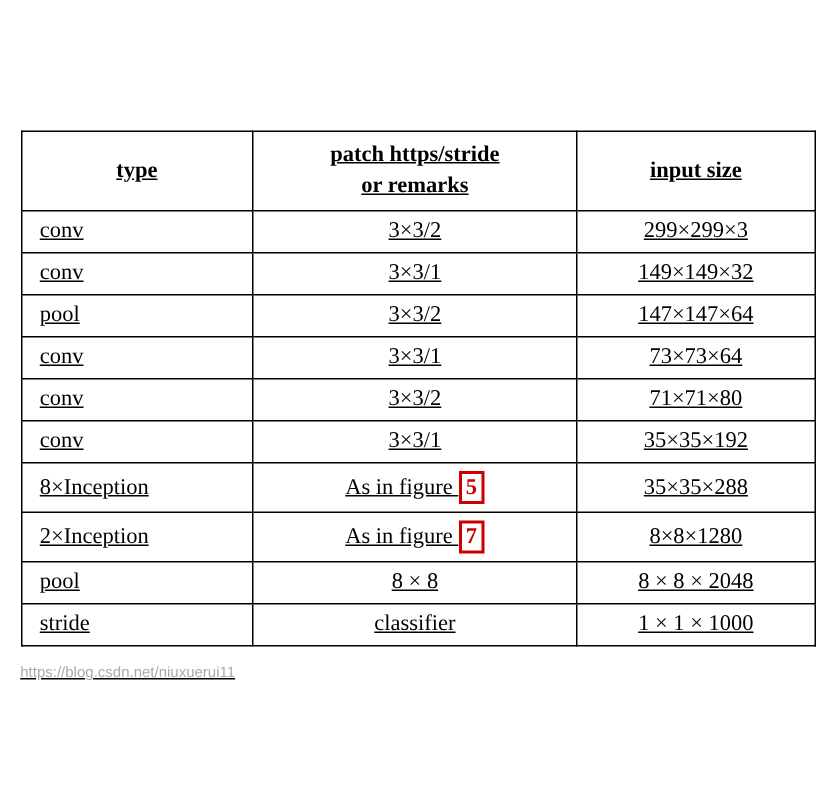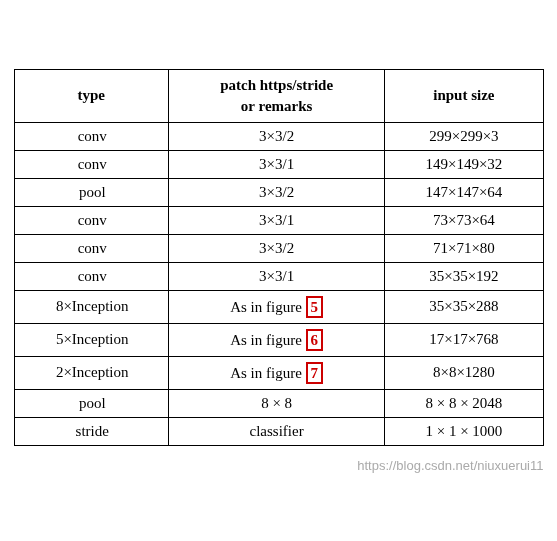--- a/index.html
+++ b/index.html
@@ -15,20 +15,21 @@
       display: flex;
       justify-content: center;
       align-items: center;
       width: 557px;
       min-height: 541px;
       padding: 10px;
     }
 
     .table-container {
       width: 530px;
+      text-decoration: underline;
     }
 
     table {
       border-collapse: collapse;
       width: 100%;
       border: 1.5px solid #000;
     }
 
     th, td {
       border: 1px solid #000;
@@ -42,33 +43,33 @@
       line-height: 1.4;
       border-bottom: 1.5px solid #000;
     }
 
     tbody td {
       font-weight: normal;
       font-size: 15px;
     }
 
     td:first-child {
-      text-align: center;
+      text-align: left;
       padding-left: 12px;
     }
 
     .highlighted-cell {
       border: 2px solid #cc0000 !important;
       color: #cc0000;
       font-weight: bold;
     }
 
     .watermark {
-      text-align: right;
-      font-size: 13px;
+      text-align: left;
+      font-size: 10px;
       color: #aaa;
       margin-top: 12px;
       font-family: Arial, sans-serif;
     }
   </style>
 </head>
 <body>
 
 <div class="table-container">
   <table>
@@ -116,25 +117,20 @@
           <td>conv</td>
           <td>3×3/1</td>
           <td>35×35×192</td>
         </tr>
         <tr>
           <td>8×Inception</td>
           <td><span>As in figure </span><span class="highlighted-cell" style="display: inline-block; border: 2px solid rgb(204, 0, 0); color: rgb(204, 0, 0); padding: 0px 3px; line-height: 1.2;">5</span></td>
           <td>35×35×288</td>
         </tr>
         <tr>
-          <td>5×Inception</td>
-          <td><span>As in figure </span><span class="highlighted-cell" style="display: inline-block; border: 2px solid rgb(204, 0, 0); color: rgb(204, 0, 0); padding: 0px 3px; line-height: 1.2;">6</span></td>
-          <td>17×17×768</td>
-        </tr>
-        <tr>
           <td>2×Inception</td>
           <td><span>As in figure </span><span class="highlighted-cell" style="display: inline-block; border: 2px solid rgb(204, 0, 0); color: rgb(204, 0, 0); padding: 0px 3px; line-height: 1.2;">7</span></td>
           <td>8×8×1280</td>
         </tr>
         <tr>
           <td>pool</td>
           <td>8 × 8</td>
           <td>8 × 8 × 2048</td>
         </tr>
         <tr>

